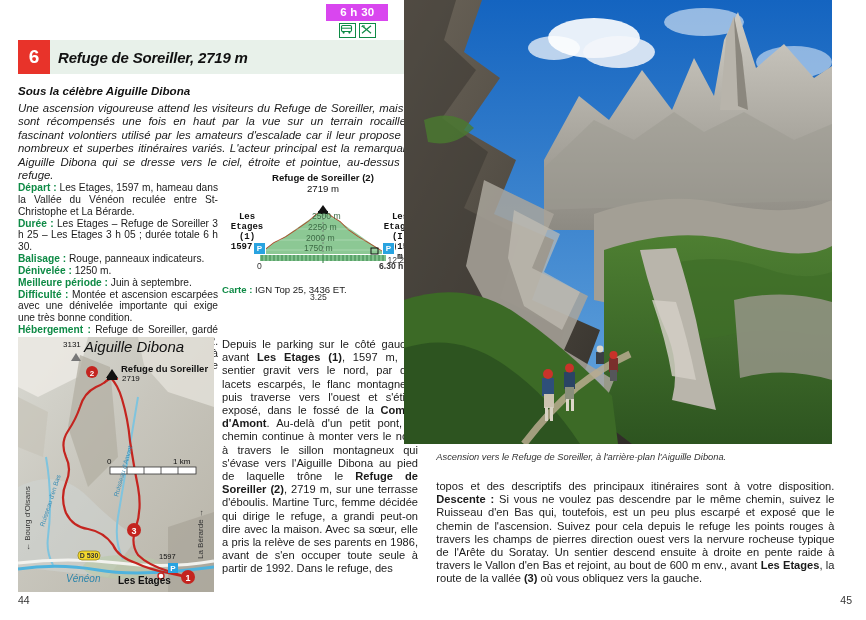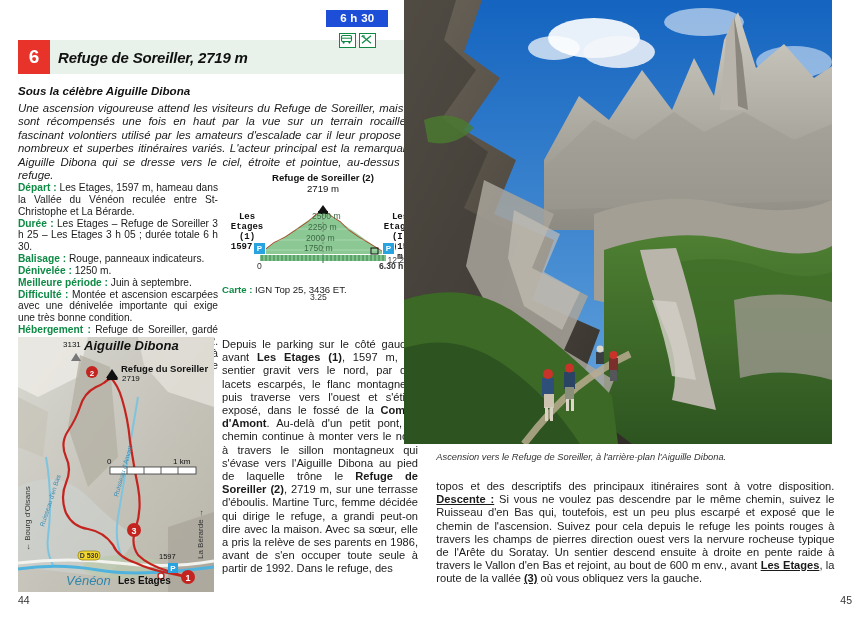--- a/index.html
+++ b/index.html
@@ -13,22 +13,22 @@
   .page-left{width:430px;height:620px;position:relative;box-sizing:border-box;padding:0;}
   .page-right{width:491px;height:620px;position:relative;box-sizing:border-box;}
 
   
   .hdr{position:absolute;left:18px;top:40px;width:400px;height:34px;background:#e8f1ea;}
   .hdr-num{position:absolute;left:18px;top:40px;width:32px;height:34px;background:#e8332a;
            color:#fff;font-weight:bold;font-size:19px;display:flex;align-items:center;justify-content:center;}
   .hdr-title{position:absolute;left:58px;top:40px;height:34px;display:flex;align-items:center;
              font-style:italic;font-weight:bold;font-size:15px;color:#111;letter-spacing:-0.2px;}
   .badge-wrap{position:absolute;right:8px;top:4px;width:78px;text-align:center;}
-  .badge{background:#1d4ed8;color:#fff;font-weight:bold;font-size:11.5px;
-         padding:2px 0 3px;width:62px;margin:6px auto;letter-spacing:.3px;}
+  .badge{background:#d946ef;color:#fff;font-weight:bold;font-size:11.5px;
+         padding:2px 0 3px;width:62px;margin:0 auto;letter-spacing:.3px;}
   .badge-icons{display:flex;justify-content:center;gap:3px;margin-top:2px;}
   .ic{width:15px;height:13px;border:1.3px solid #0e8a45;display:inline-block;position:relative;background:#fff;}
   .ic svg{position:absolute;left:0;top:0;}
 
   
   .intro{position:absolute;left:18px;top:84px;width:400px;}
   .intro h3{margin:0 0 5px;font-size:11.6px;font-style:italic;font-weight:bold;color:#111;}
   .intro p{margin:0;font-size:11.4px;line-height:13.4px;font-style:italic;text-align:justify;color:#1a1a1a;}
 
   
@@ -61,21 +61,21 @@
   .col2{position:absolute;left:222px;top:338px;width:196px;font-size:11.1px;line-height:13.2px;text-align:justify;}
   .col2 b{font-weight:bold;}
   .folio-l{position:absolute;left:18px;bottom:14px;font-size:10.5px;color:#333;}
   .folio-r{position:absolute;right:14px;bottom:14px;font-size:10.5px;color:#333;}
 
   
   .photo{position:absolute;left:0px;top:0px;width:428px;height:444px;overflow:hidden;}
   .photo svg{position:absolute;left:0;top:0;}
   .caption{position:absolute;left:32px;top:452px;width:392px;font-size:9.3px;font-style:italic;color:#333;}
   .col3{position:absolute;left:32px;top:480px;width:398px;font-size:11.1px;line-height:13.2px;text-align:justify;}
-  .col3 b{font-weight:bold;text-decoration:underline;}
+  .col3 b{font-weight:bold;}
 </style>
 </head>
 <body>
 
 <div class="spread">
 
   <div class="page-left">
 
     <div class="hdr"></div>
     <div class="hdr-num">6</div>
@@ -270,28 +270,28 @@
         <text x="71" y="221" font-size="7" font-weight="bold" fill="#333" text-anchor="middle" font-family="Liberation Sans">D 530</text>
 
         <text x="12" y="214" font-size="8" fill="#333" font-family="Liberation Sans" transform="rotate(-90 12 214)">← Bourg d'Oisans</text>
         <text x="185" y="222" font-size="8" fill="#333" font-family="Liberation Sans" transform="rotate(-90 185 222)">La Bérarde →</text>
 
         <text x="26" y="190" font-size="6.5" fill="#3b8db3" font-family="Liberation Sans" transform="rotate(-72 26 190)">Ruisseau d'en Bas</text>
         <text x="100" y="160" font-size="6.5" fill="#3b8db3" font-family="Liberation Sans" transform="rotate(-74 100 160)">Ruisseau d'Amont</text>
       </svg>
 
       <div class="maplabel" style="left:45px;top:3px;font-size:8px;">3131</div>
-      <div class="maplabel" style="left:66px;top:1px;font-size:13px;font-weight:bold;font-style:italic;">Aiguille Dibona</div>
+      <div class="maplabel" style="left:66px;top:1px;font-size:15px;font-weight:normal;font-style:italic;">Aiguille Dibona</div>
       <div class="maplabel" style="left:103px;top:26px;font-size:9.5px;font-weight:bold;">Refuge du Soreiller</div>
       <div class="maplabel" style="left:104px;top:37px;font-size:8px;">2719</div>
       <div class="maplabel" style="left:89px;top:120px;font-size:8px;">0</div>
       <div class="maplabel" style="left:155px;top:120px;font-size:8px;">1 km</div>
       <div class="maplabel" style="left:141px;top:215px;font-size:7.5px;">1597</div>
       <div class="maplabel" style="left:100px;top:238px;font-size:10px;font-weight:bold;">Les Etages</div>
-      <div class="maplabel" style="left:48px;top:236px;font-size:13px;font-style:italic;color:#2f86ab;">Vénéon</div>
+      <div class="maplabel" style="left:48px;top:236px;font-size:10px;font-style:italic;color:#2f86ab;">Vénéon</div>
     </div>
 
     <div class="col2">
       <span>Depuis le parking sur le côté gauche avant </span><b>Les Etages (1)</b><span>, 1597 m, un sentier gravit vers le nord, par des lacets escarpés, le flanc montagneux puis traverse vers l'ouest et s'étire, exposé, dans le fossé de la </span><b>Combe d'Amont</b><span>. Au-delà d'un petit pont, le chemin continue à monter vers le nord à travers le sillon montagneux qui s'évase vers l'Aiguille Dibona au pied de laquelle trône le </span><b>Refuge de Soreiller (2)</b><span>, 2719 m, sur une terrasse d'éboulis. Martine Turc, femme décidée qui dirige le refuge, a grandi peut-on dire avec la maison. Avec sa sœur, elle a pris la relève de ses parents en 1986, avant de s'en occuper toute seule à partir de 1992. Dans le refuge, des</span>
     </div>
 
     <div class="folio-l">44</div>
   </div>
 
   <div class="page-right">

